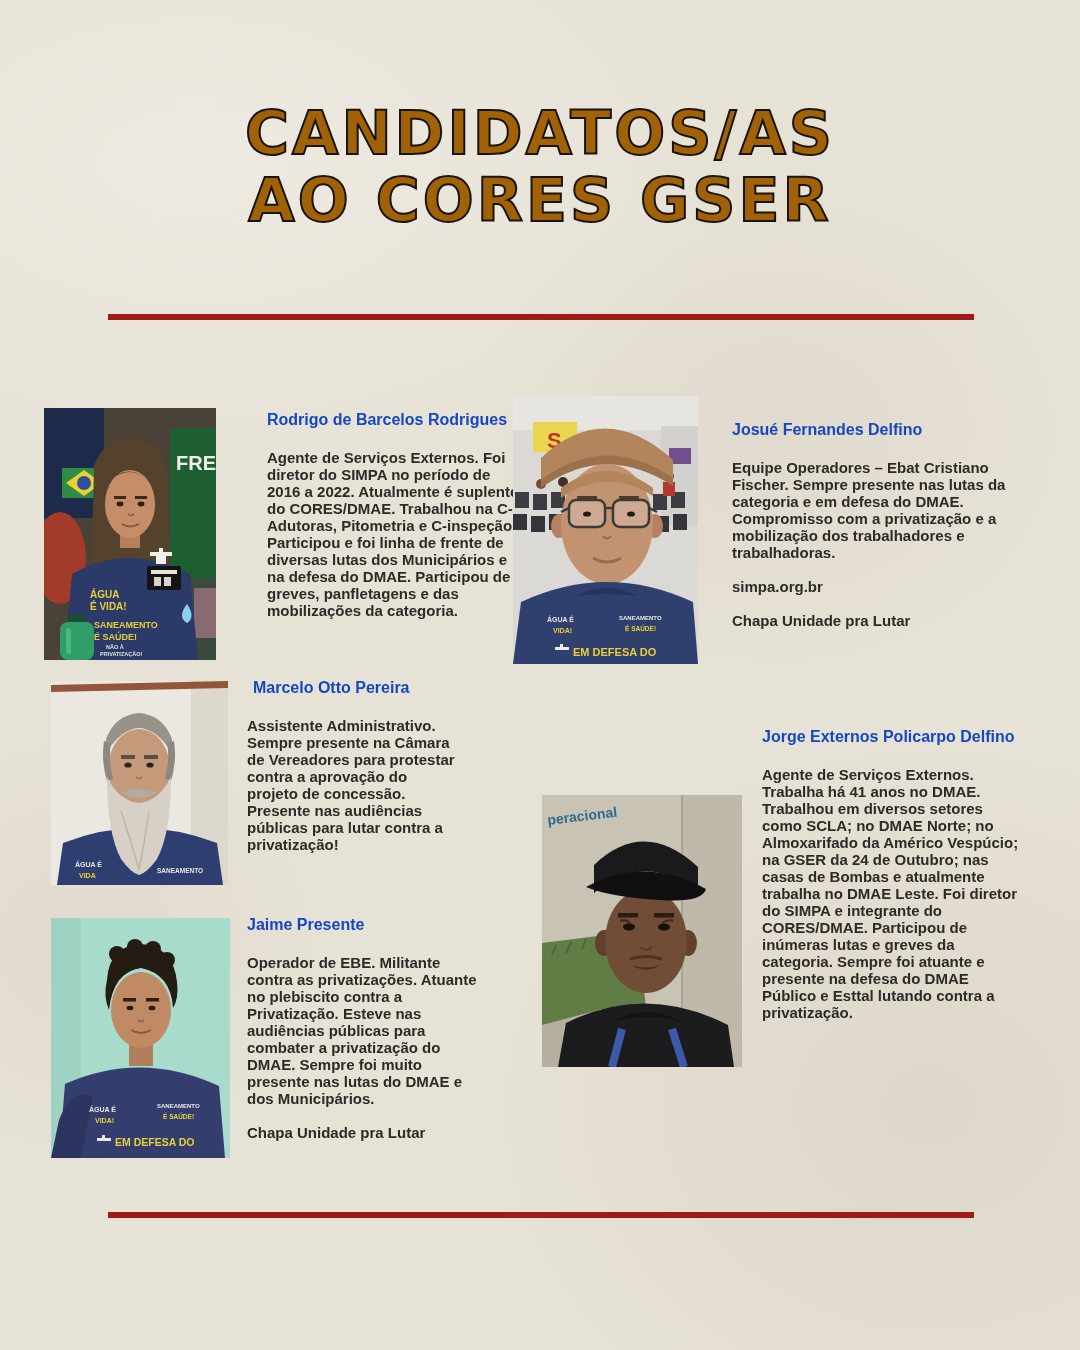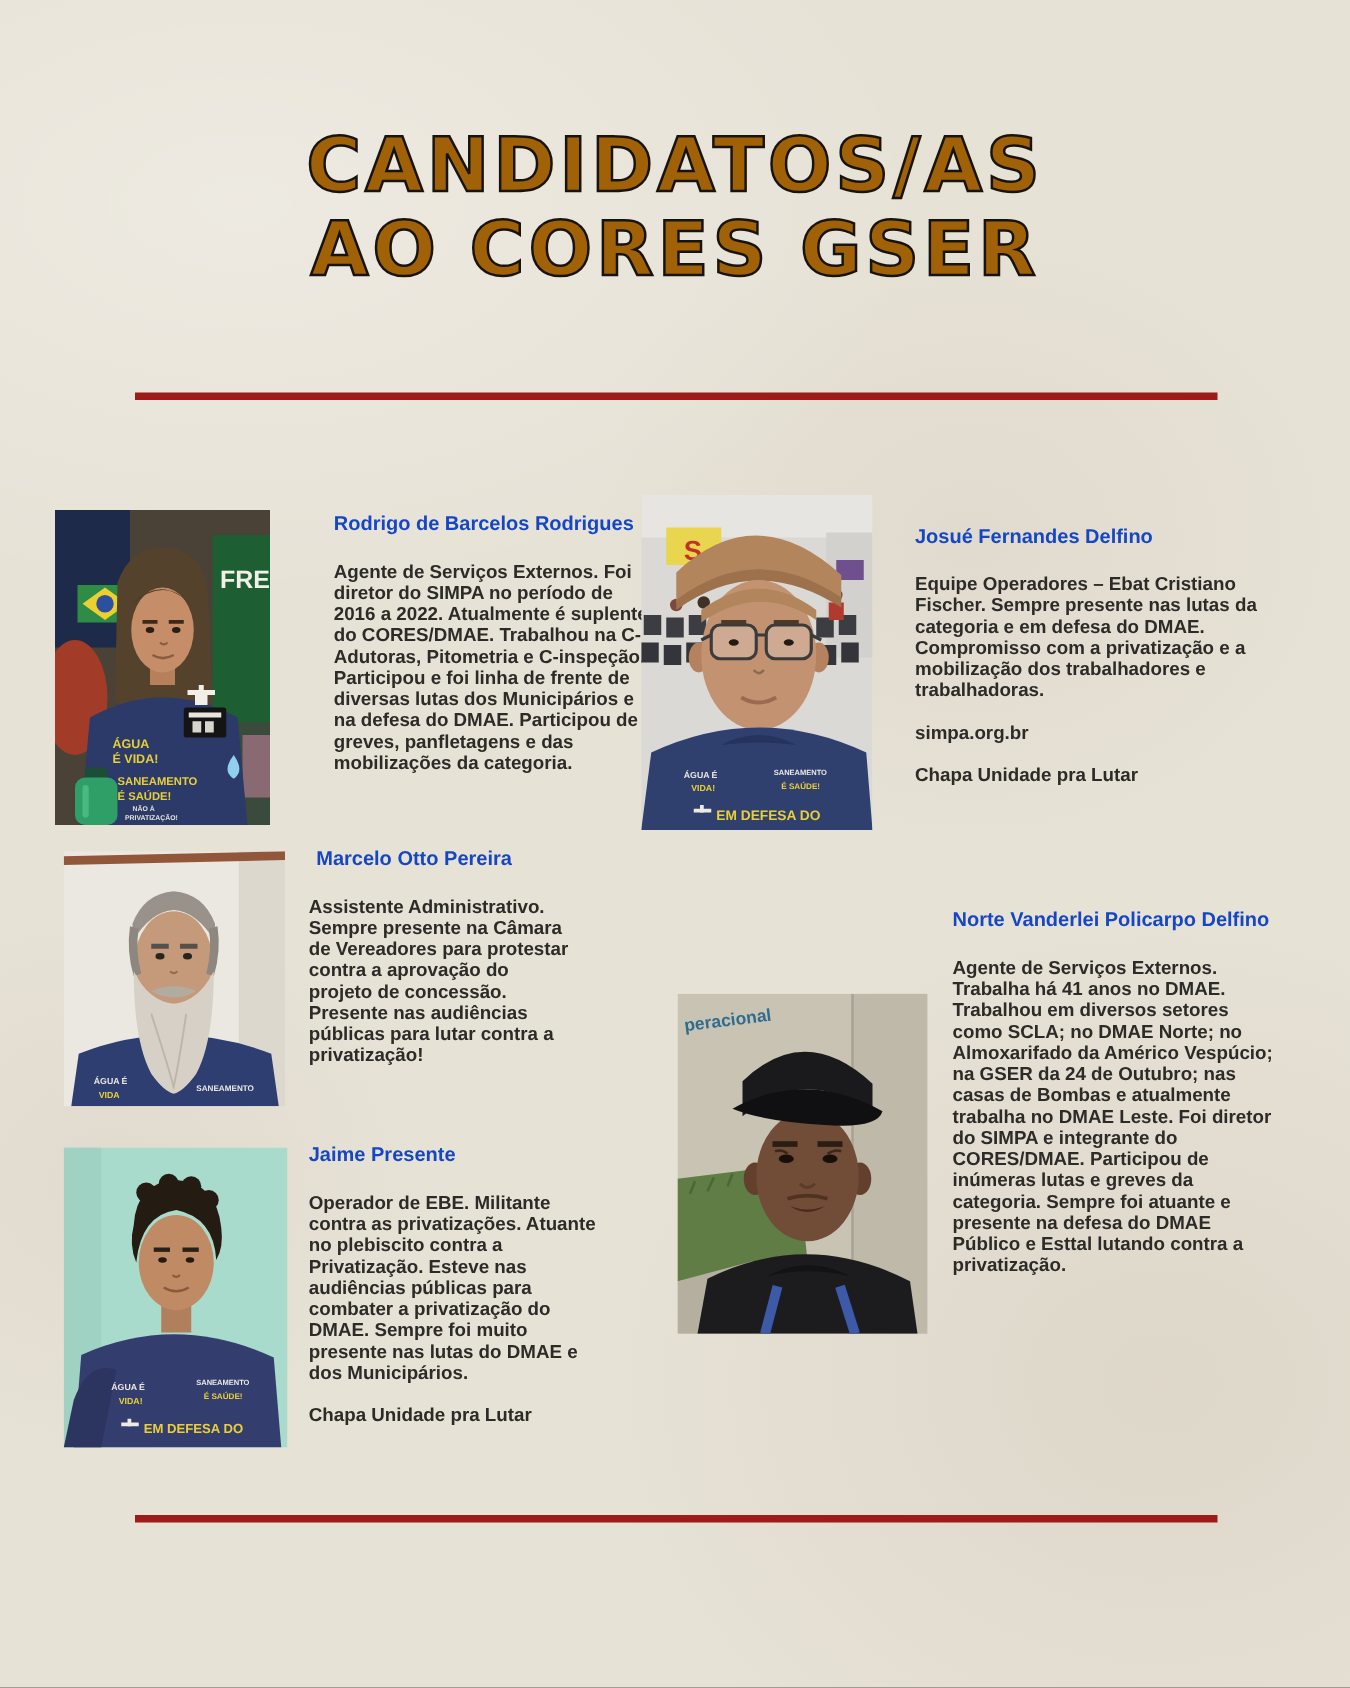--- a/index.html
+++ b/index.html
@@ -276,19 +276,19 @@
         <path d="M90,170 q14,9 28,0 q-14,5 -28,0 Z" fill="#4a2c1f"></path>
         <path d="M88,164 q16,-5 32,0" stroke="#4f3322" stroke-width="3" fill="none"></path>
         <path d="M24,228 Q104,188 186,230 L192,272 L16,272 Z" fill="#1c1c1f"></path>
         <path d="M72,226 Q104,208 138,226 Q104,218 72,226 Z" fill="#131316"></path>
         <path d="M80,234 L70,272" stroke="#3d5aa8" stroke-width="8" fill="none"></path>
         <path d="M130,234 L142,272" stroke="#3d5aa8" stroke-width="8" fill="none"></path>
       </g>
     </svg>
   </span>
   <div class="candidate-text" id="text-jorge">
-    <div class="candidate-name">Norte Vanderlei Policarpo Delfino</div>
+    <div class="candidate-name">Jorge Externos Policarpo Delfino</div>
     <p class="bio tight"> Agente de Serviços Externos. Trabalha há 41 anos no DMAE. Trabalhou em diversos setores como SCLA; no DMAE Norte; no Almoxarifado da Américo Vespúcio; na GSER da 24 de Outubro; nas casas de Bombas e atualmente trabalha no DMAE Leste. Foi diretor do SIMPA e integrante do CORES/DMAE. Participou de inúmeras lutas e greves da categoria. Sempre foi atuante e presente na defesa do DMAE Público e Esttal lutando contra a privatização.</p>
   </div>
 
   <div class="divider" id="divider-bottom"></div>
 
 </div>
 
 </body></html>

